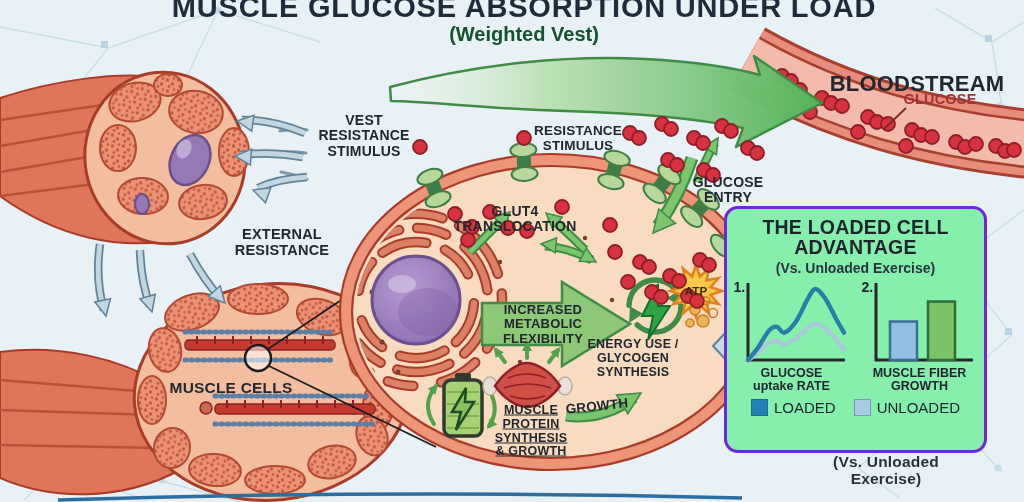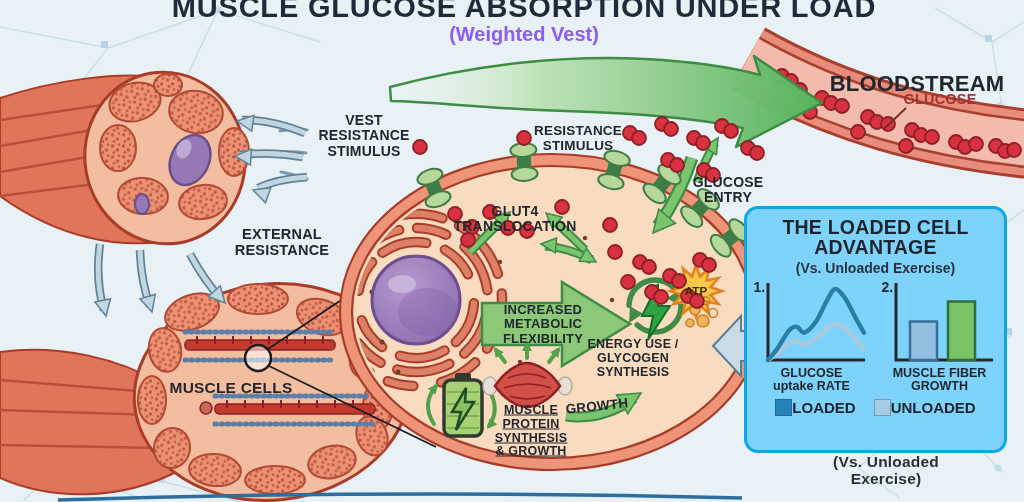--- a/index.html
+++ b/index.html
@@ -4,33 +4,33 @@
 <style>
   html,body{margin:0;padding:0;}
   .stage{position:relative;width:1024px;height:502px;overflow:hidden;
     background:#e7f1f6;font-family:"Liberation Sans","DejaVu Sans",sans-serif;}
   .stage svg.art{position:absolute;inset:0;z-index:1;}
   .lbl{position:absolute;transform:translate(-50%,-50%);font-weight:800;color:#22272e;
     text-align:center;white-space:pre-line;line-height:1.1;letter-spacing:.2px;z-index:2;}
   .title{position:absolute;left:524px;top:-9px;transform:translateX(-50%);font-size:29px;
     font-weight:800;color:#1d2b3a;letter-spacing:.8px;white-space:nowrap;z-index:2;}
   .subtitle{position:absolute;left:524px;top:23px;transform:translateX(-50%);font-size:20px;
-    font-weight:700;color:#8b5cf6;z-index:2;}
-  .adv-box{position:absolute;left:744px;top:206px;width:263px;height:247px;z-index:3;
-    background:#7dd3fc;border:3px solid #0ea5e9;border-radius:14px;box-sizing:border-box;}
+    font-weight:700;color:#14532d;z-index:2;}
+  .adv-box{position:absolute;left:724px;top:206px;width:263px;height:247px;z-index:3;
+    background:#86efac;border:3px solid #6d28d9;border-radius:14px;box-sizing:border-box;}
   .adv-title{margin-top:8px;font-size:19.5px;line-height:1.05;text-align:center;font-weight:800;
     color:#1d242c;white-space:pre-line;letter-spacing:.2px;}
   .adv-sub{font-size:14px;text-align:center;font-weight:600;color:#2a323c;margin-top:2px;}
   .charts{display:flex;justify-content:center;gap:8px;margin-top:4px;}
   .chart-block{position:relative;width:120px;text-align:center;}
   .chart-idx{position:absolute;top:-1px;left:2px;font-size:14px;font-weight:800;color:#1d242c;}
   svg.mini{display:block;margin:0 auto;}
   .chart-label{font-size:12.5px;font-weight:800;color:#1d242c;white-space:pre-line;line-height:1.08;margin-top:1px;}
   .legend{display:flex;justify-content:center;gap:18px;margin-top:5px;}
-  .legend-item{display:flex;gap:0;font-size:15px;font-weight:700;color:#1d242c;}
+  .legend-item{display:flex;gap:6px;font-size:15px;font-weight:400;color:#1d242c;}
   .sw{width:15px;height:15px;display:inline-block;border:1px solid rgba(40,60,70,.35);}
 </style>
 </head>
 <body>
 
 <div class="stage">
 
 <svg class="art" width="1024" height="502" viewBox="0 0 1024 502">
   <defs>
     <pattern id="stip" width="11" height="11" patternUnits="userSpaceOnUse">

